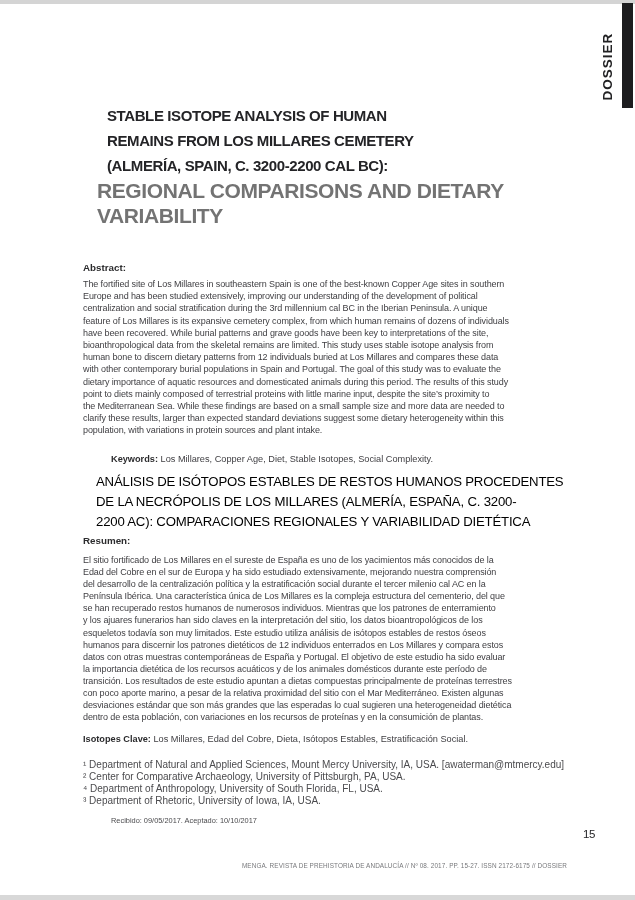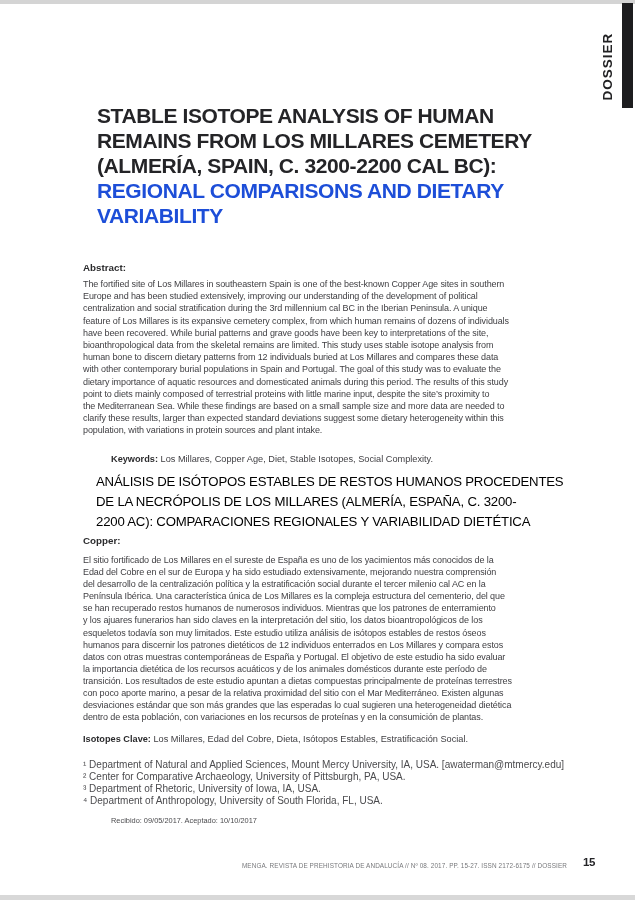--- a/index.html
+++ b/index.html
@@ -13,28 +13,28 @@
   .edge-bottom { position:absolute; bottom:0; left:0; width:635px; height:5px; background:#d8d8d8; }
 
   .dossier-band  { position:absolute; left:622px; top:3px; width:11px; height:105px; background:#1d1d1f; }
   .dossier-label {
     position:absolute; left:570px; top:59px; width:74px; text-align:center;
     font-size:13.5px; font-weight:bold; letter-spacing:1px; color:#222224;
     transform:rotate(-90deg);
   }
 
   .title-main {
-    position:absolute; left:97px; top:103px;
-    font-size:21px; line-height:25px; font-weight:bold; letter-spacing:-0.4px;
+    position:absolute; left:107px; top:103px;
+    font-size:15px; line-height:25px; font-weight:bold; letter-spacing:-0.4px;
     color:#242427; white-space:pre;
   }
   .title-sub {
     position:absolute; left:97px; top:178px;
     font-size:21px; line-height:25px; font-weight:bold; letter-spacing:-0.4px;
-    color:#1d4ed8; white-space:pre;
+    color:#737373; white-space:pre;
   }
   .authors {
     position:absolute; left:83px; top:233px;
     font-size:8.8px; color:#414044; letter-spacing:0;
   }
   .sec-label {
     position:absolute; left:83px;
     font-size:9.8px; font-weight:bold; color:#2c2c2e;
   }
   .abstract-label { top:262px; }
@@ -67,22 +67,22 @@
   .dates {
     position:absolute; left:83px; top:816px;
     font-size:7.4px; color:#4b4b4e;margin-left:28px;
   }
 
   .footer-line {
     position:absolute; top:862px; left:0; width:567px; text-align:right;
     font-size:6.4px; color:#77787b; letter-spacing:0.1px;
   }
   .page-number {
-    position:absolute; top:856px; left:583px;
-    font-size:11.5px; font-weight:bold; color:#242427; letter-spacing:-0.3px;
+    position:absolute; top:828px; left:583px;
+    font-size:11.5px; font-weight:normal; color:#242427; letter-spacing:-0.3px;
   }
 </style>
 </head>
 <body>
 
 <div class="page">
   <div class="edge-top"></div>
   <div class="edge-bottom"></div>
 
   <div class="dossier-band"></div>
@@ -111,21 +111,21 @@
 population, with variations in protein sources and plant intake.</div>
 
   <div class="kw-line keywords-line">
     <span class="kw-label">Keywords:</span><span> Los Millares, Copper Age, Diet, Stable Isotopes, Social Complexity.</span>
   </div>
 
   <h2 class="title-es" style="margin:0;">ANÁLISIS DE ISÓTOPOS ESTABLES DE RESTOS HUMANOS PROCEDENTES
 DE LA NECRÓPOLIS DE LOS MILLARES (ALMERÍA, ESPAÑA, C. 3200-
 2200 AC): COMPARACIONES REGIONALES Y VARIABILIDAD DIETÉTICA</h2>
 
-  <div class="sec-label resumen-label">Copper:</div>
+  <div class="sec-label resumen-label">Resumen:</div>
   <div class="body-para resumen-text">El sitio fortificado de Los Millares en el sureste de España es uno de los yacimientos más conocidos de la
 Edad del Cobre en el sur de Europa y ha sido estudiado extensivamente, mejorando nuestra comprensión
 del desarrollo de la centralización política y la estratificación social durante el tercer milenio cal AC en la
 Península Ibérica. Una característica única de Los Millares es la compleja estructura del cementerio, del que
 se han recuperado restos humanos de numerosos individuos. Mientras que los patrones de enterramiento
 y los ajuares funerarios han sido claves en la interpretación del sitio, los datos bioantropológicos de los
 esqueletos todavía son muy limitados. Este estudio utiliza análisis de isótopos estables de restos óseos
 humanos para discernir los patrones dietéticos de 12 individuos enterrados en Los Millares y compara estos
 datos con otras muestras contemporáneas de España y Portugal. El objetivo de este estudio ha sido evaluar
 la importancia dietética de los recursos acuáticos y de los animales domésticos durante este período de
@@ -134,21 +134,21 @@
 desviaciones estándar que son más grandes que las esperadas lo cual sugieren una heterogeneidad dietética
 dentro de esta población, con variaciones en los recursos de proteínas y en la consumición de plantas.</div>
 
   <div class="kw-line palabras-line">
     <span class="kw-label">Isotopes Clave:</span><span> Los Millares, Edad del Cobre, Dieta, Isótopos Estables, Estratificación Social.</span>
   </div>
 
   <div class="footnotes">
     <div class="footnote">¹ Department of Natural and Applied Sciences, Mount Mercy University, IA, USA. [awaterman@mtmercy.edu]</div>
     <div class="footnote">² Center for Comparative Archaeology, University of Pittsburgh, PA, USA.</div>
+    <div class="footnote">⁴ Department of Anthropology, University of South Florida, FL, USA.</div>
     <div class="footnote">³ Department of Rhetoric, University of Iowa, IA, USA.</div>
-    <div class="footnote">⁴ Department of Anthropology, University of South Florida, FL, USA.</div>
   </div>
 
   <div class="dates">Recibido: 09/05/2017. Aceptado: 10/10/2017</div>
 
   <div class="footer-line">MENGA. REVISTA DE PREHISTORIA DE ANDALUCÍA // Nº 08. 2017. PP. 15-27. ISSN 2172-6175 // DOSSIER</div>
   <div class="page-number">15</div>
 </div>
 
 </body></html>

